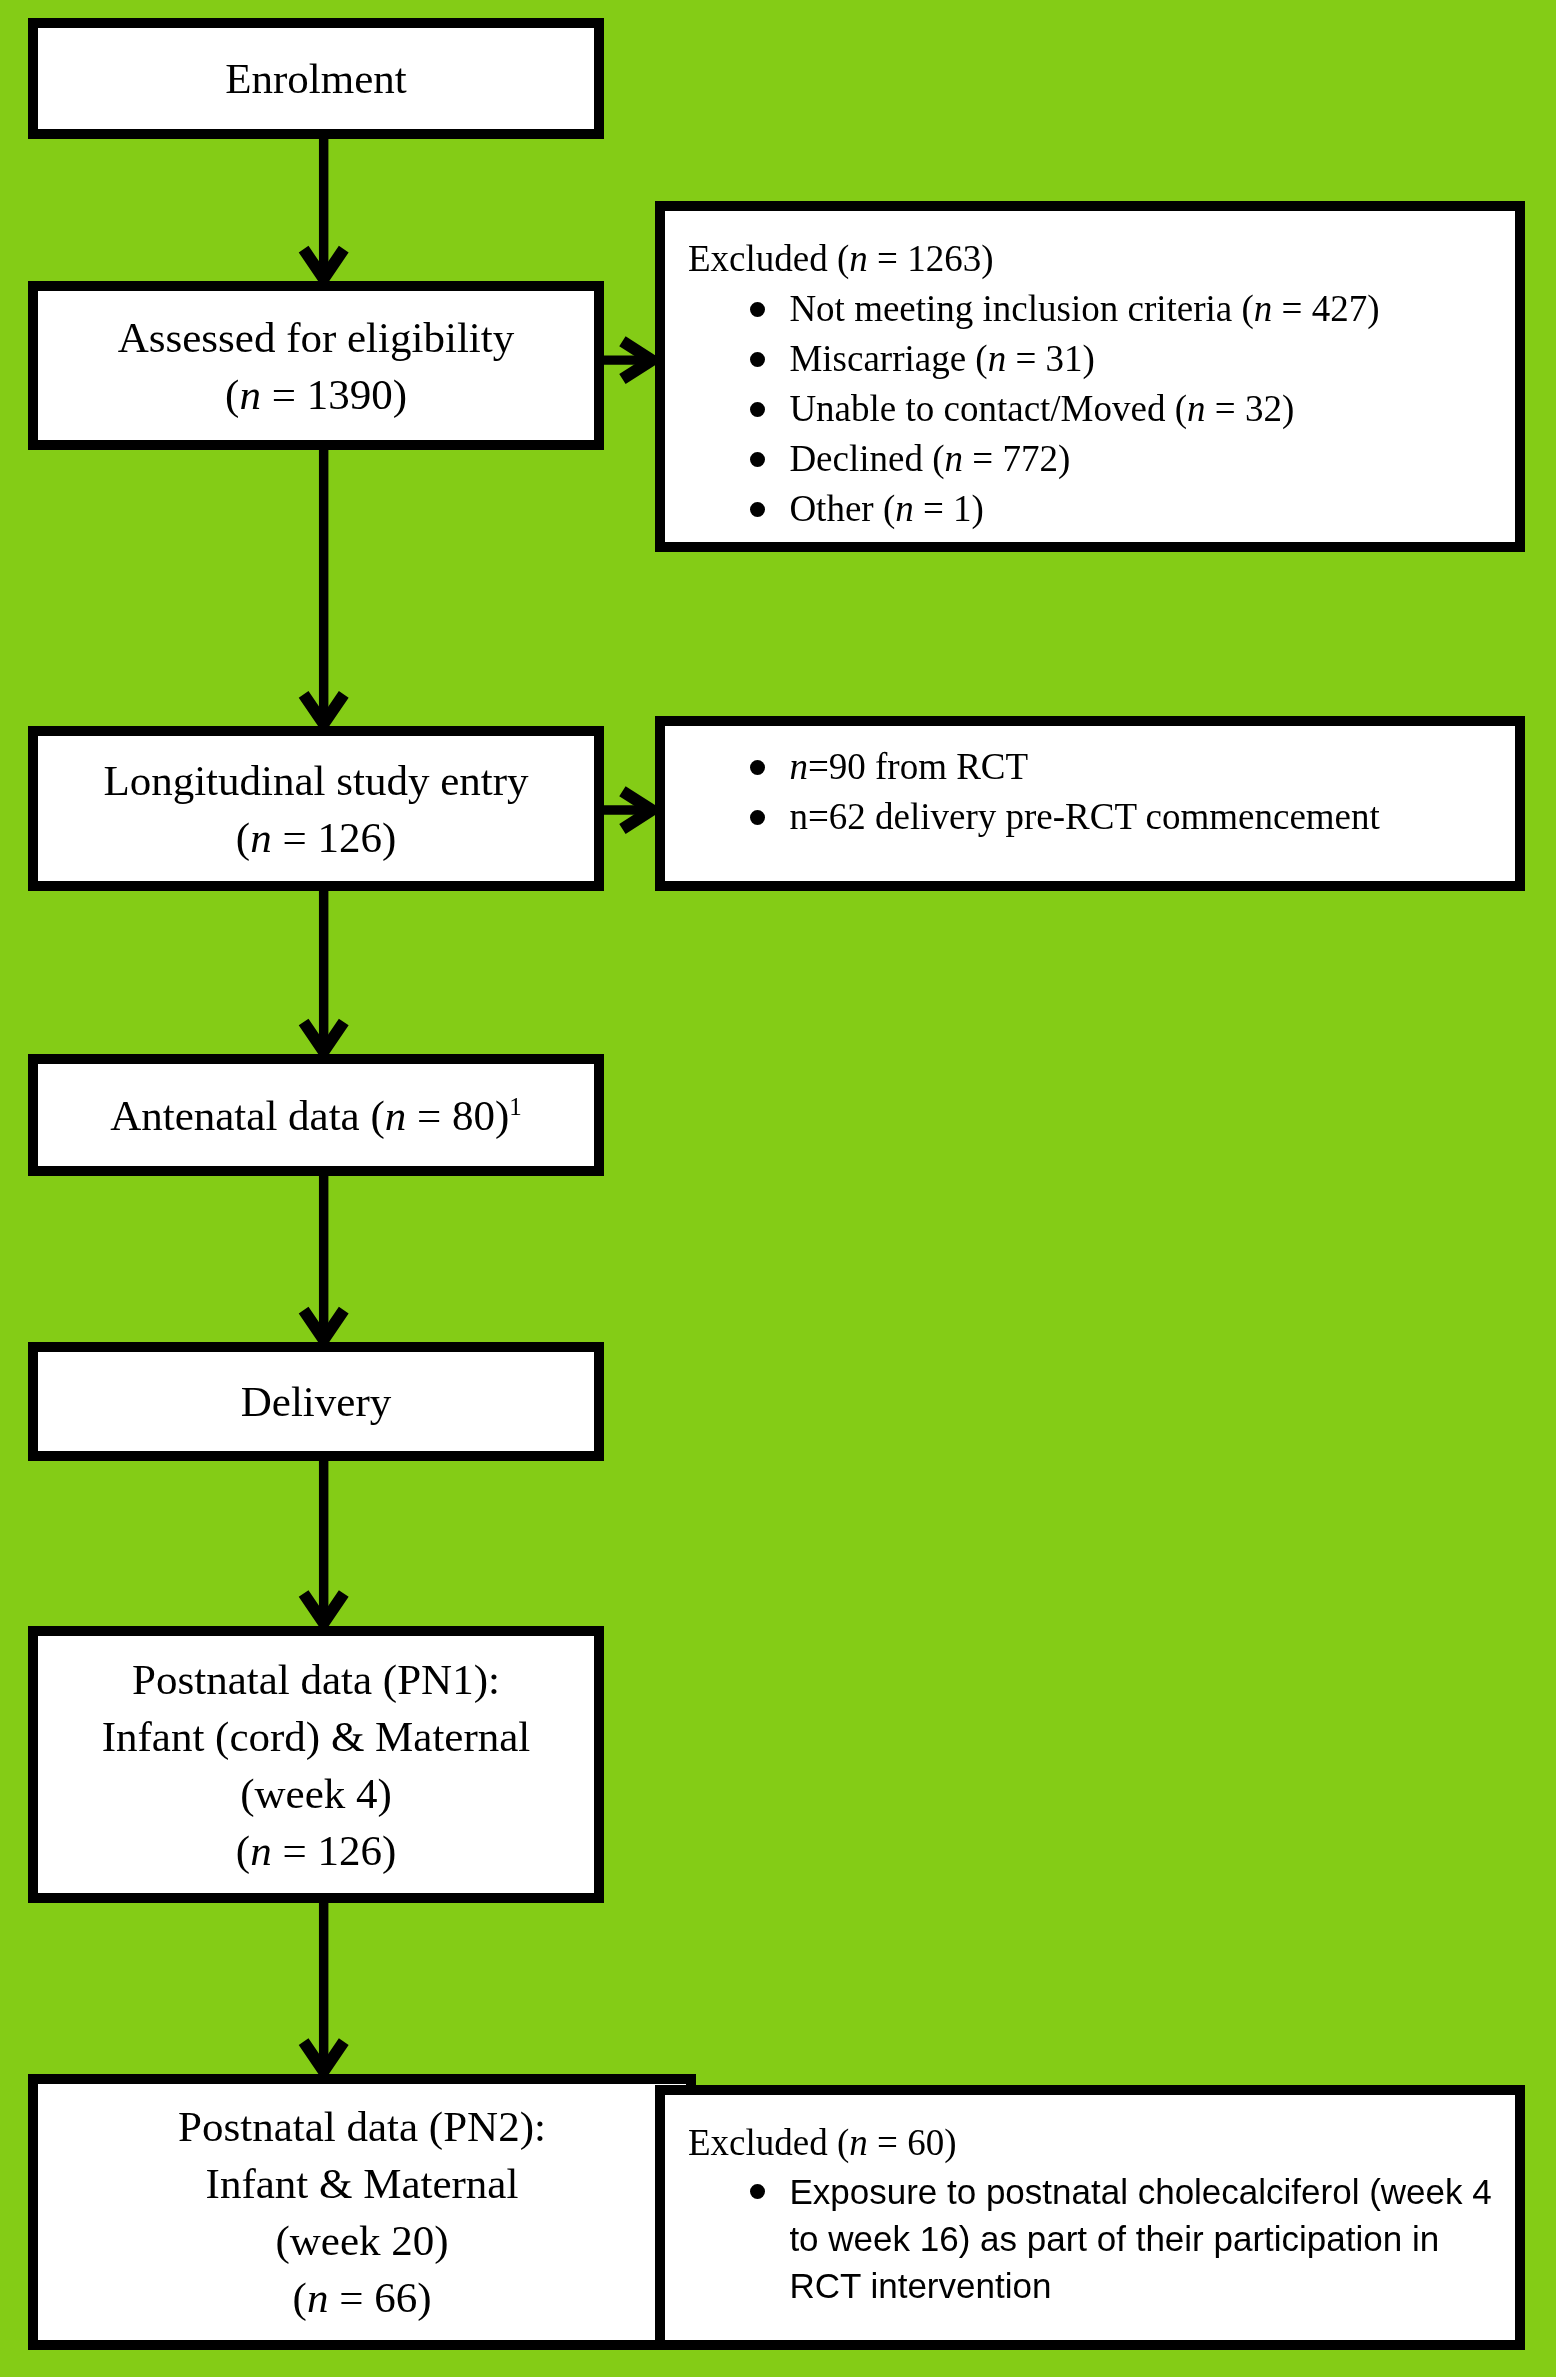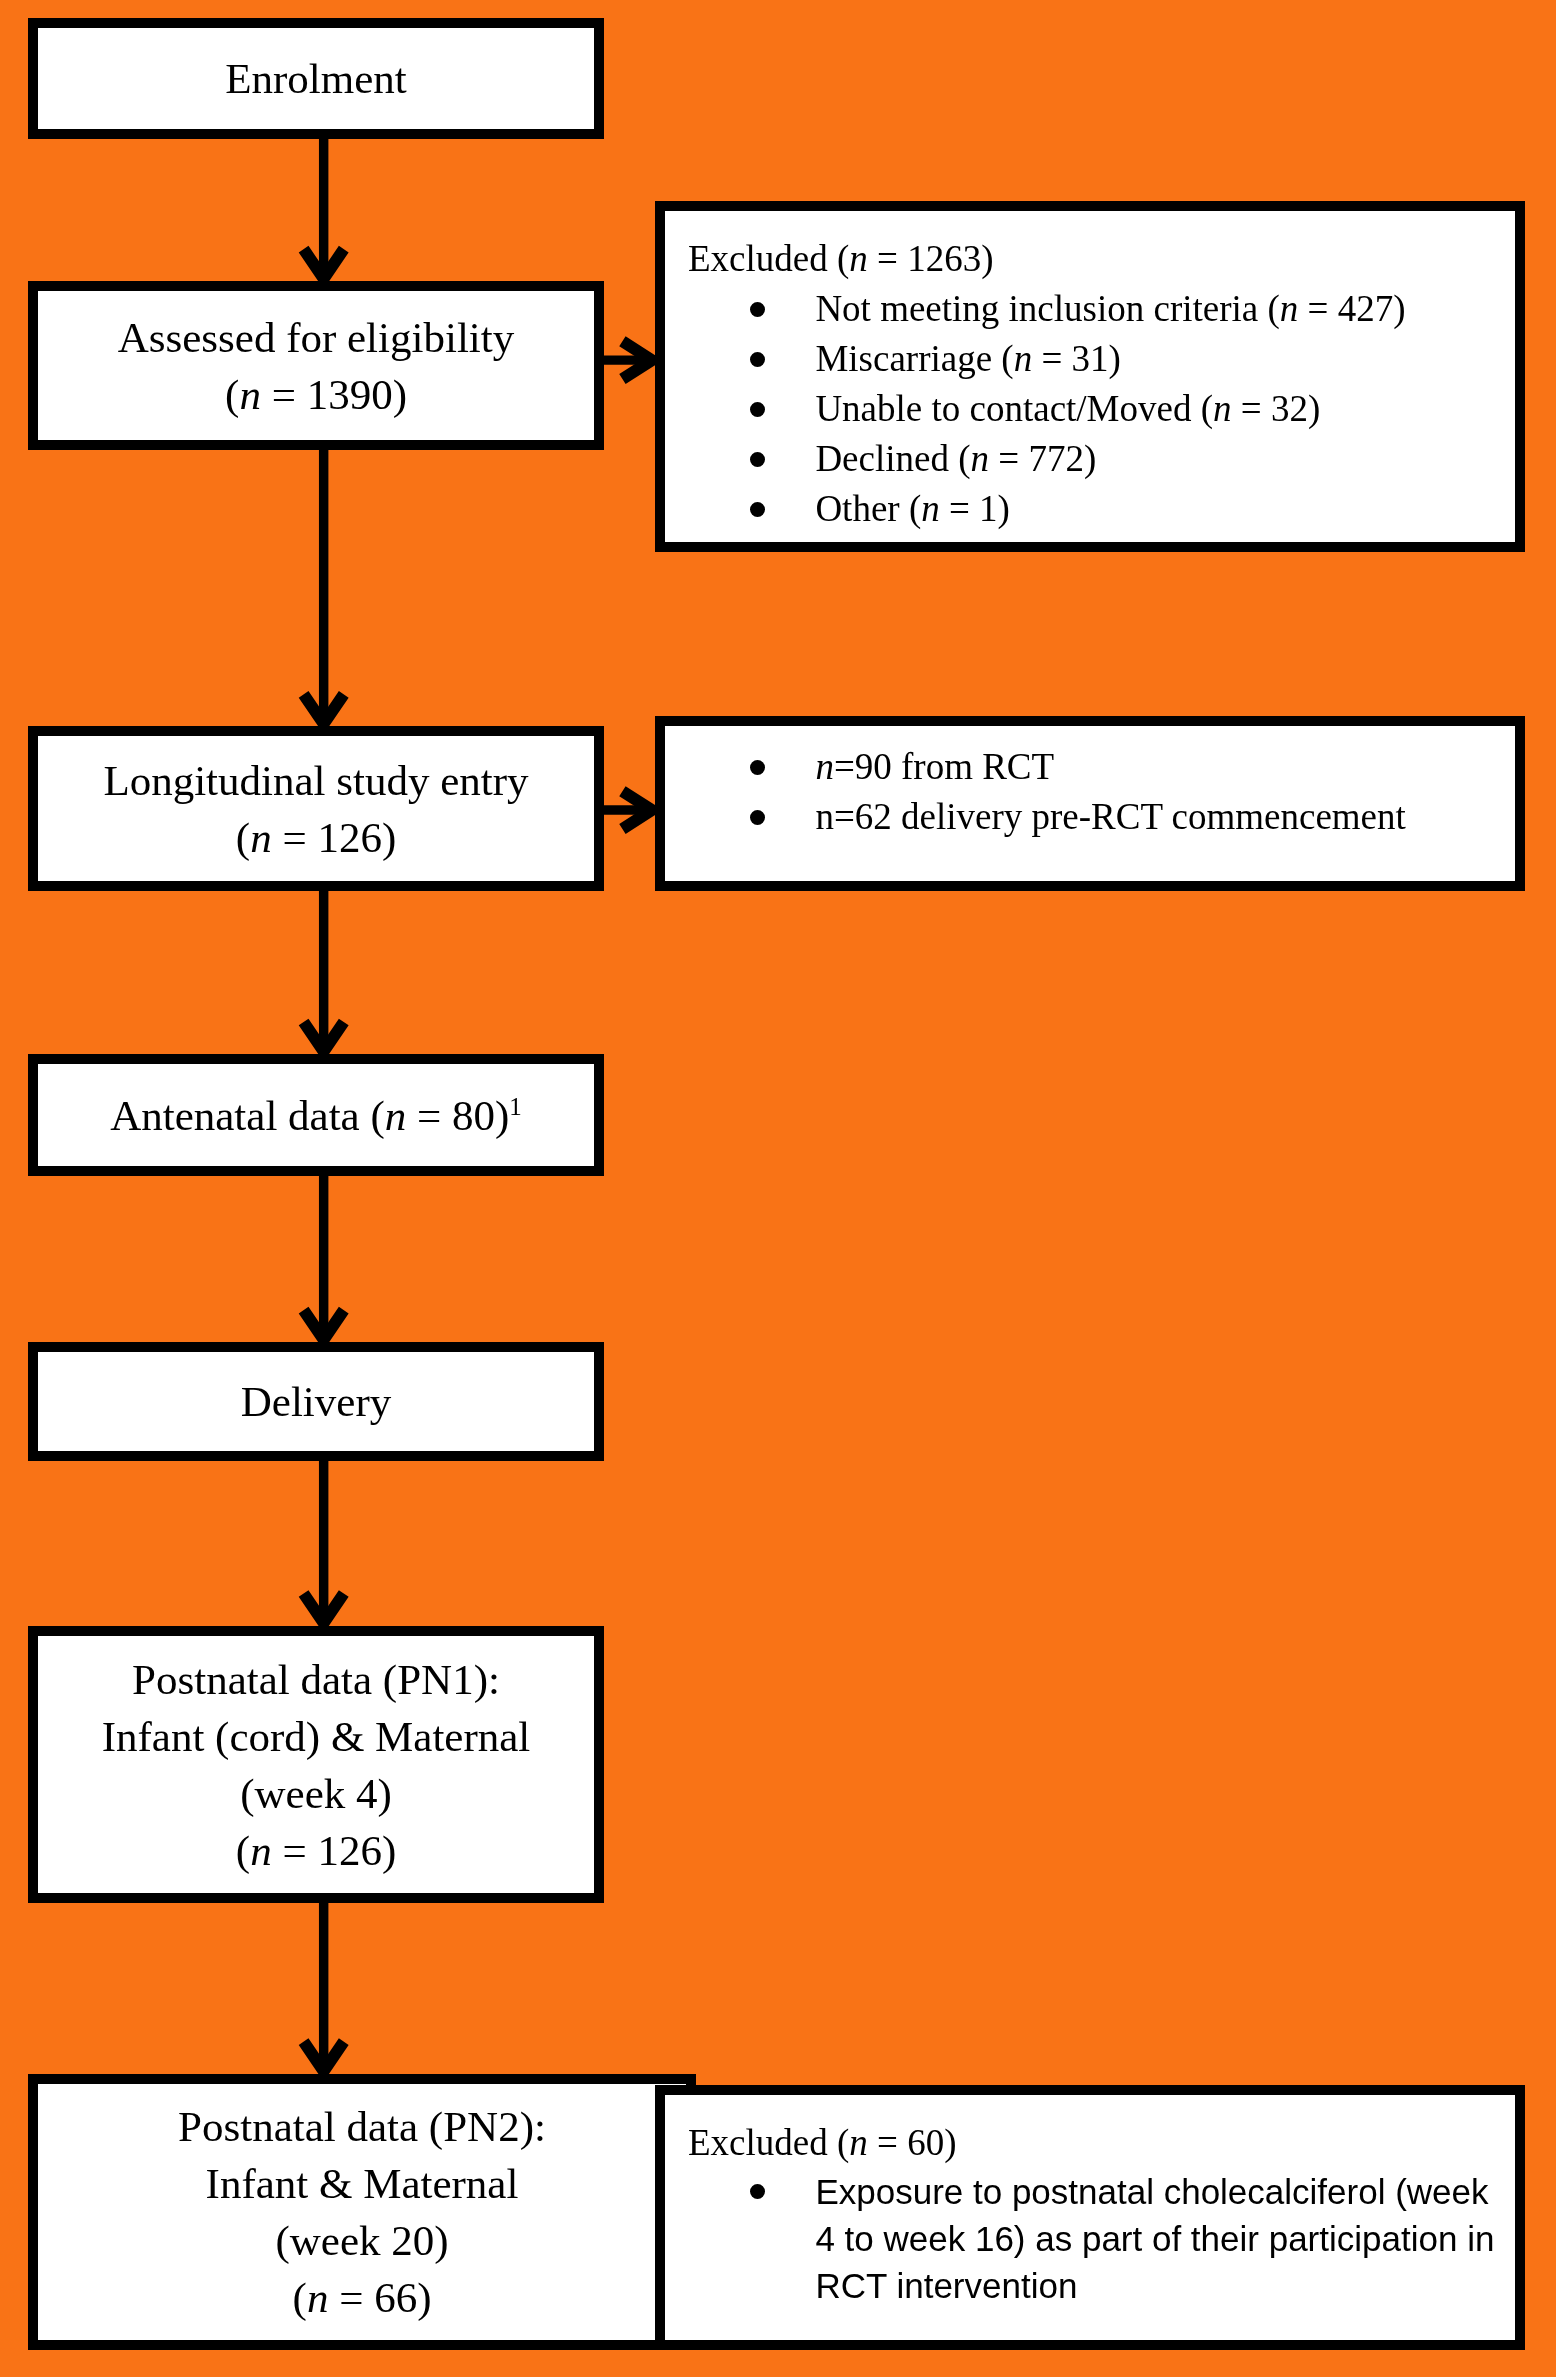--- a/index.html
+++ b/index.html
@@ -1,34 +1,34 @@
 <!DOCTYPE html>
 <html style="font-size:9.4px"><head>
 <meta charset="utf-8">
 <style>
   * { margin:0; padding:0; box-sizing:border-box; }
   html,body { background:#ffffff; }
   #canvas {
     position:relative; width:1556px; height:2377px;
-    background:#f97316; color:#000000; overflow:hidden;
+    background:#84cc16; color:#000000; overflow:hidden;
   }
   svg.arrows { position:absolute; left:0; top:0; width:1556px; height:2377px; }
   .box {
     position:absolute; border:10.6px solid #000; background:#fff;
   }
   .main {
     display:flex; flex-direction:column; justify-content:center; align-items:center;
     text-align:center;
     font-family:"Liberation Serif", serif; font-size:43px; line-height:57px;
   }
   .side { font-family:"Liberation Serif", serif; font-size:37px; line-height:50px; }
   .side-title { margin-left:23px; }
   .bullet { display:flex; align-items:flex-start; margin-left:85px; }
   .dot { flex:0 0 auto; width:15.4px; height:15.4px; border-radius:50%; background:#000; margin-top:17.7px; }
-  .btext { margin-left:50px; max-width:715px; }
+  .btext { margin-left:24px; max-width:715px; }
   .bullet.sans .btext {
     font-family:"Liberation Sans", sans-serif; font-size:35px; line-height:47px;
     max-width:703px;
   }
   .bullet.sans .dot { margin-top:16px; }
   sup { font-size:58%; line-height:0; vertical-align:super; }
   i { font-style:italic; }
 </style>
 </head>
 <body>

